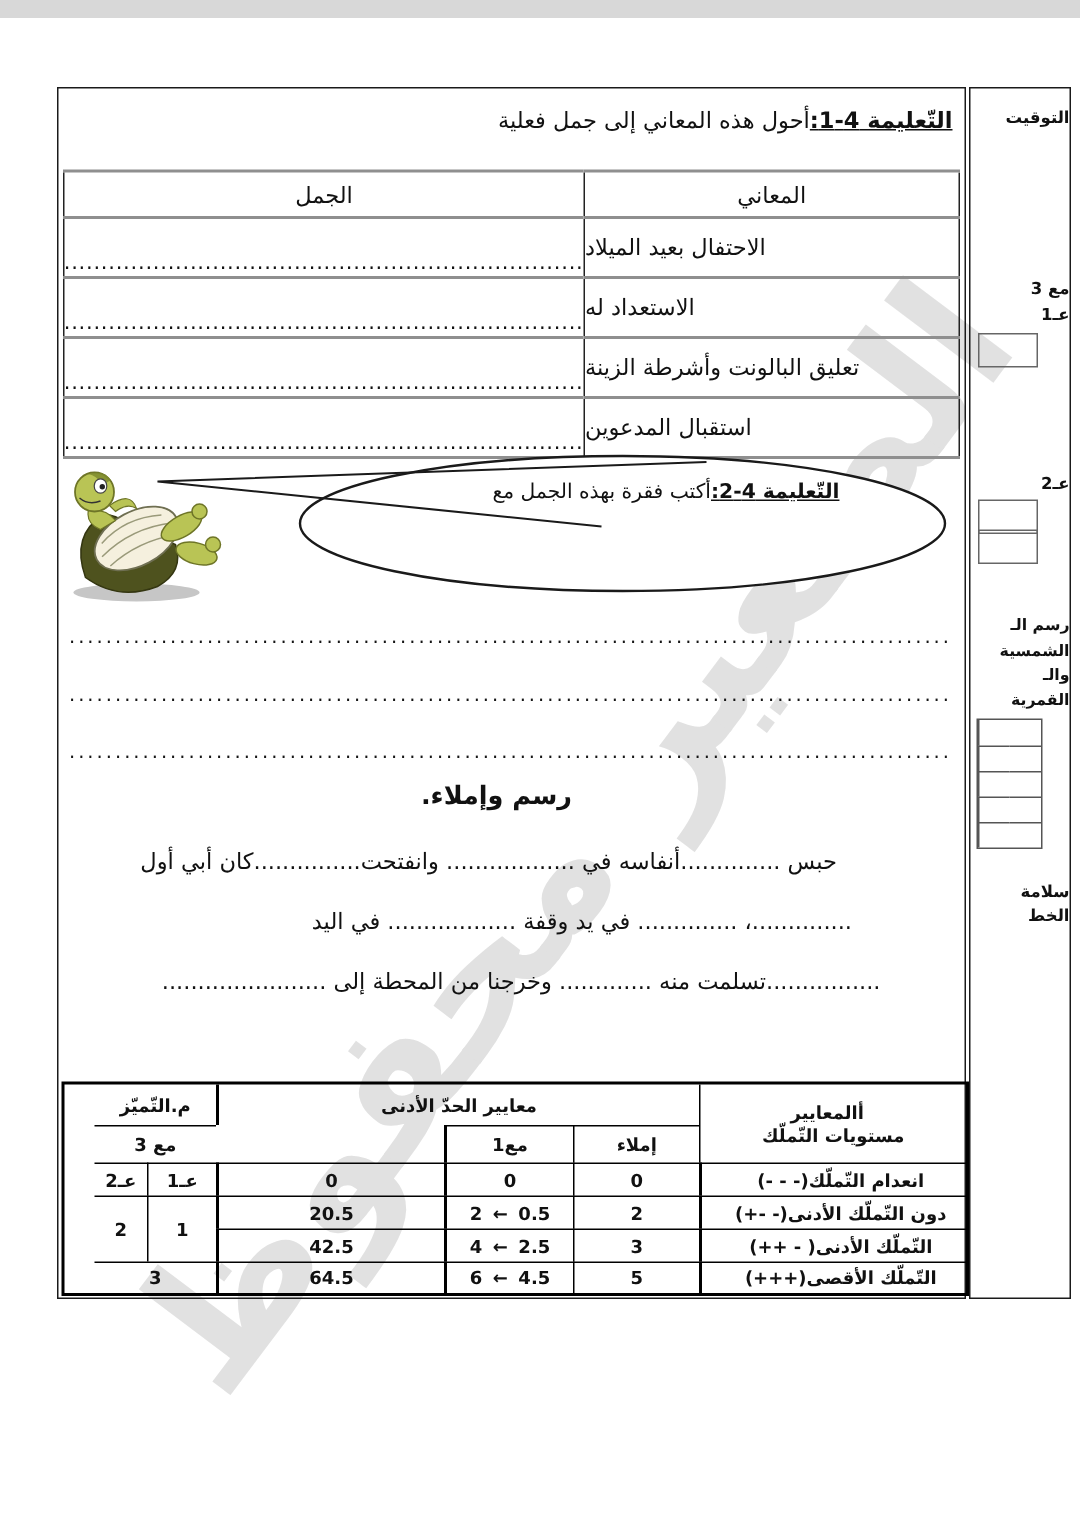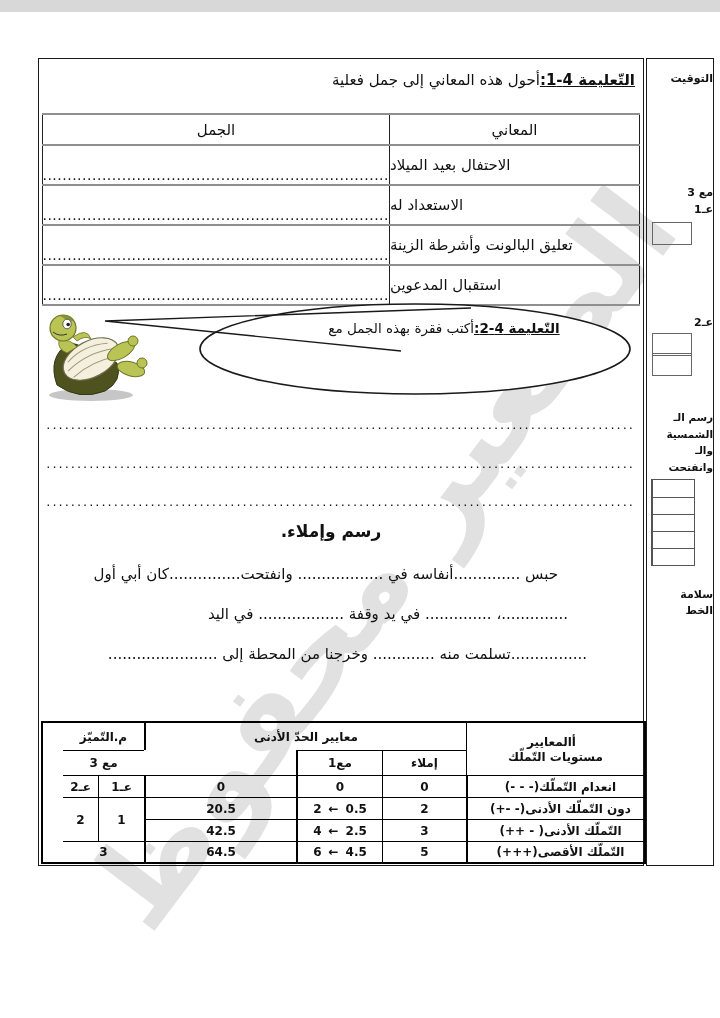--- a/index.html
+++ b/index.html
@@ -248,21 +248,21 @@
     <div class="sb-text sb-m3">مع 3</div>
     <div class="sb-text sb-a1">عـ1</div>
     <div class="sb-box bx1"></div>
     <div class="sb-text sb-a2">عـ2</div>
     <div class="sb-box bx2a"></div>
     <div class="sb-box bx2b"></div>
     <div class="sb-text sb-draw">
       <div>رسم الـ</div>
       <div>الشمسية</div>
       <div>والـ</div>
-      <div>وانفتحت</div>
+      <div>القمرية</div>
     </div>
     <div class="sb-grid">
       <div></div>
         <div></div>
       <div></div>
         <div></div>
       <div></div>
         <div></div>
       <div></div>
         <div></div>

